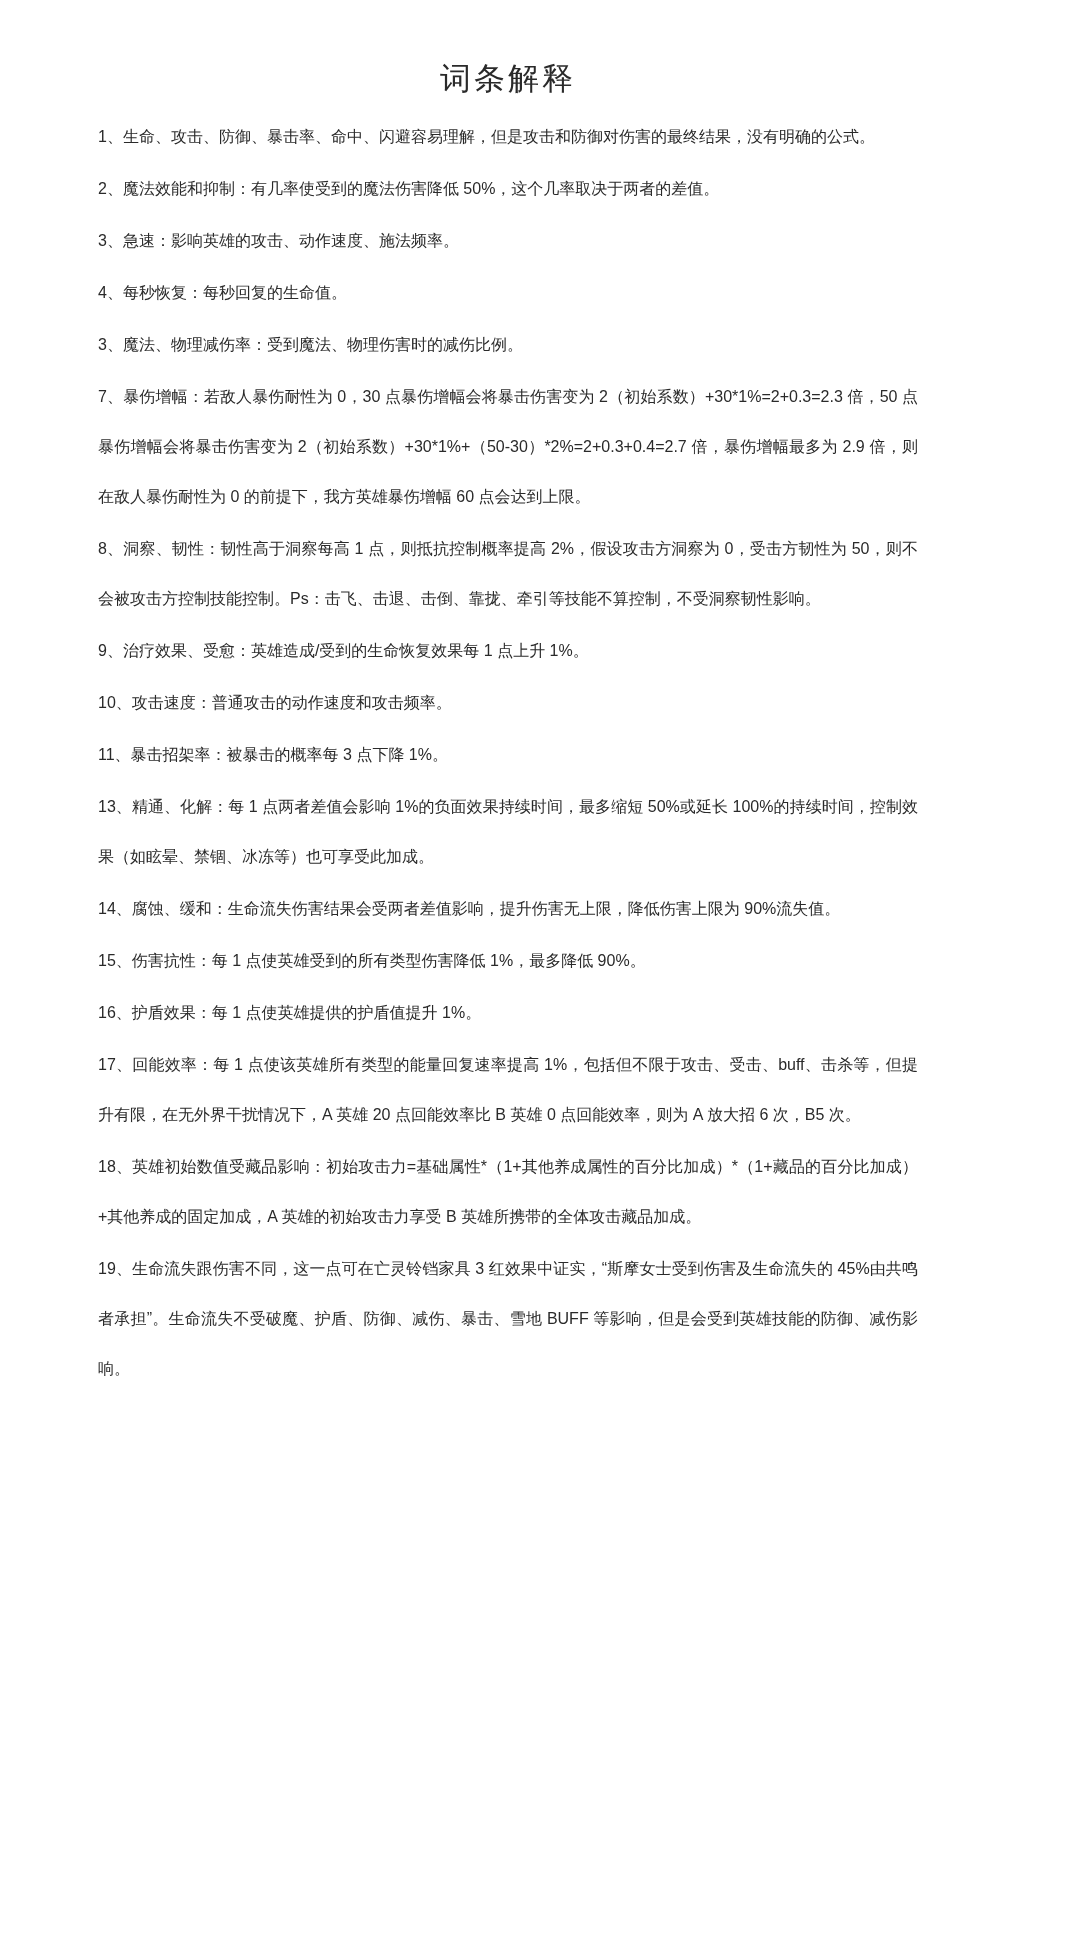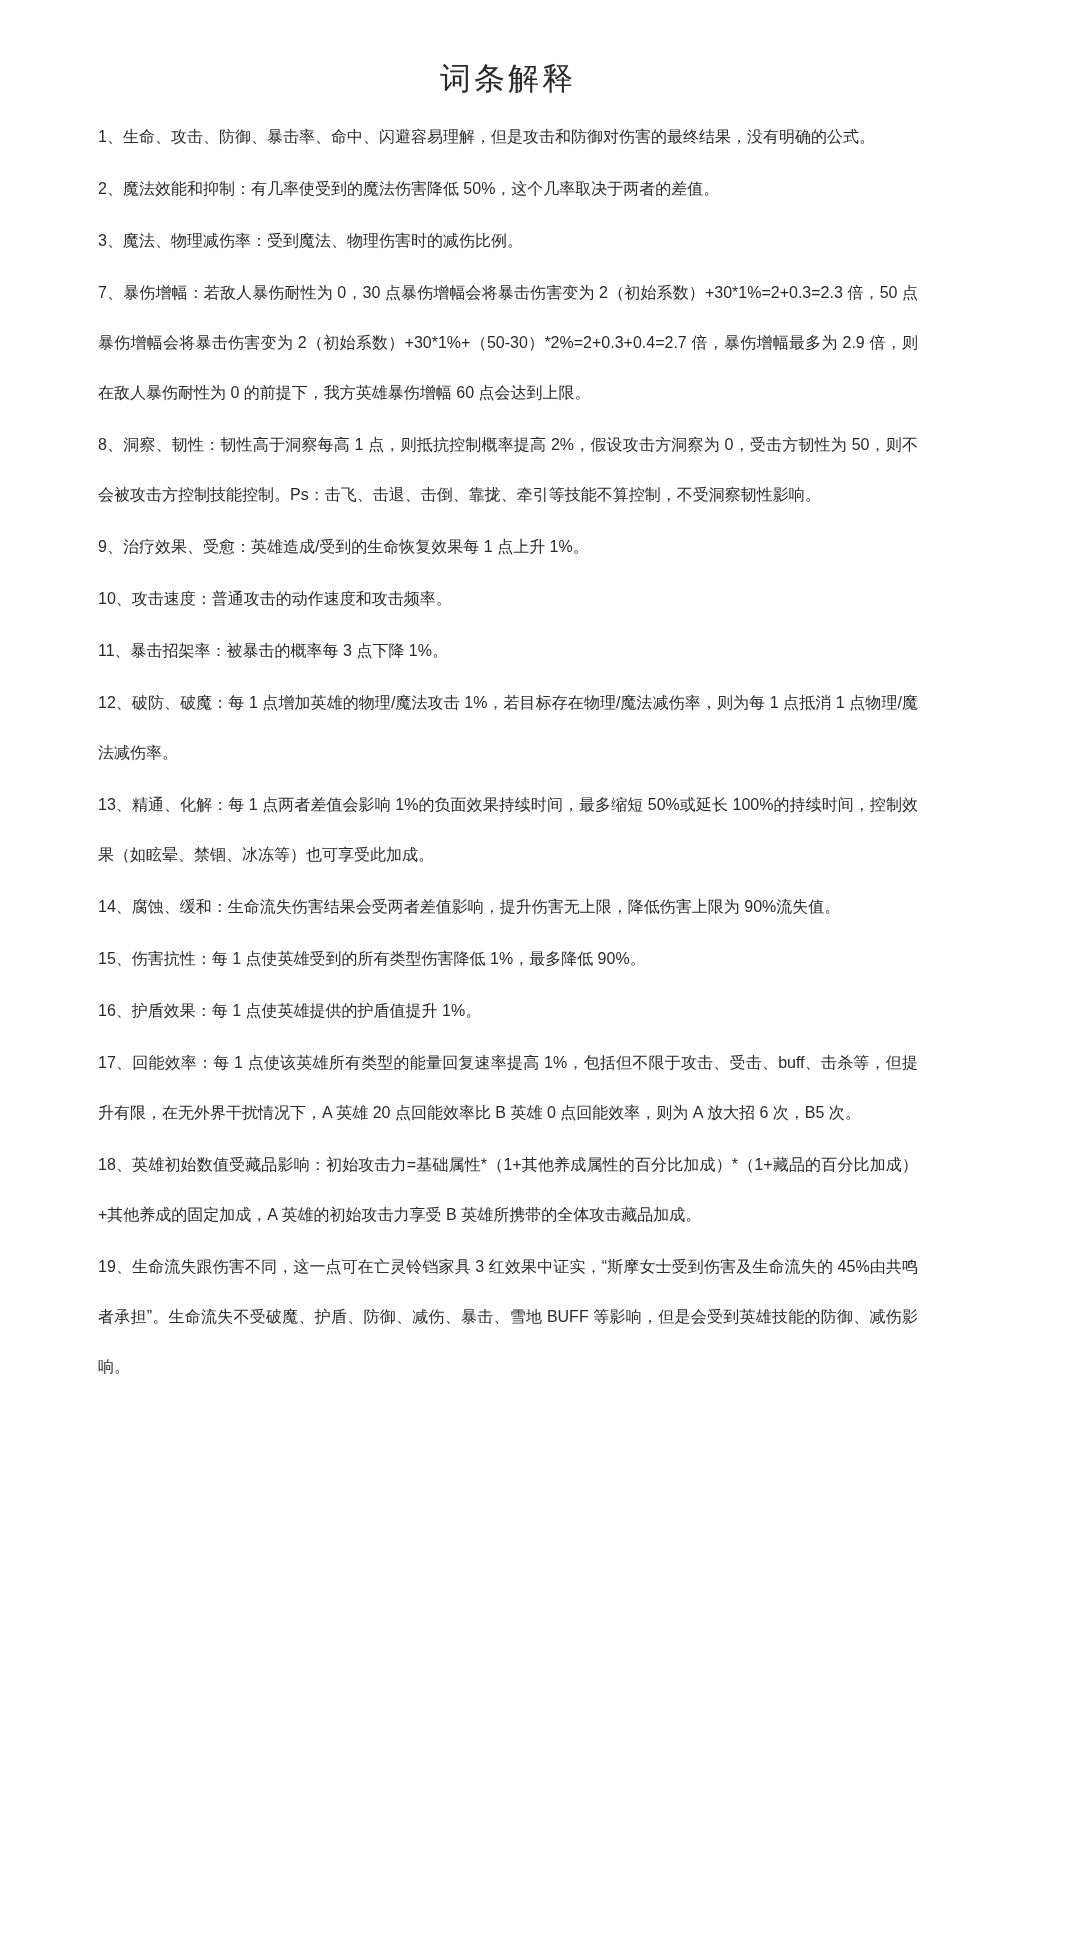--- a/index.html
+++ b/index.html
@@ -42,27 +42,28 @@
   }
 </style>
 </head>
 <body>
 
 <div class="page">
   <h1 class="doc-title">词条解释</h1>
 
   <p class="para">1、生命、攻击、防御、暴击率、命中、闪避容易理解，但是攻击和防御对伤害的最终结果，没有明确的公式。</p>
   <p class="para">2、魔法效能和抑制：有几率使受到的魔法伤害降低 50%，这个几率取决于两者的差值。</p>
+  <p class="para">3、急速：影响英雄的攻击、动作速度、施法频率。</p>
+  <p class="para">4、每秒恢复：每秒回复的生命值。</p>
   <p class="para">3、魔法、物理减伤率：受到魔法、物理伤害时的减伤比例。</p>
   <p class="para">7、暴伤增幅：若敌人暴伤耐性为 0，30 点暴伤增幅会将暴击伤害变为 2（初始系数）+30*1%=2+0.3=2.3 倍，50 点暴伤增幅会将暴击伤害变为 2（初始系数）+30*1%+（50-30）*2%=2+0.3+0.4=2.7 倍，暴伤增幅最多为 2.9 倍，则在敌人暴伤耐性为 0 的前提下，我方英雄暴伤增幅 60 点会达到上限。</p>
   <p class="para">8、洞察、韧性：韧性高于洞察每高 1 点，则抵抗控制概率提高 2%，假设攻击方洞察为 0，受击方韧性为 50，则不会被攻击方控制技能控制。Ps：击飞、击退、击倒、靠拢、牵引等技能不算控制，不受洞察韧性影响。</p>
   <p class="para">9、治疗效果、受愈：英雄造成/受到的生命恢复效果每 1 点上升 1%。</p>
   <p class="para">10、攻击速度：普通攻击的动作速度和攻击频率。</p>
   <p class="para">11、暴击招架率：被暴击的概率每 3 点下降 1%。</p>
-  <p class="para">12、破防、破魔：每 1 点增加英雄的物理/魔法攻击 1%，若目标存在物理/魔法减伤率，则为每 1 点抵消 1 点物理/魔法减伤率。</p>
   <p class="para">13、精通、化解：每 1 点两者差值会影响 1%的负面效果持续时间，最多缩短 50%或延长 100%的持续时间，控制效果（如眩晕、禁锢、冰冻等）也可享受此加成。</p>
   <p class="para">14、腐蚀、缓和：生命流失伤害结果会受两者差值影响，提升伤害无上限，降低伤害上限为 90%流失值。</p>
   <p class="para">15、伤害抗性：每 1 点使英雄受到的所有类型伤害降低 1%，最多降低 90%。</p>
   <p class="para">16、护盾效果：每 1 点使英雄提供的护盾值提升 1%。</p>
   <p class="para">17、回能效率：每 1 点使该英雄所有类型的能量回复速率提高 1%，包括但不限于攻击、受击、buff、击杀等，但提升有限，在无外界干扰情况下，A 英雄 20 点回能效率比 B 英雄 0 点回能效率，则为 A 放大招 6 次，B5 次。</p>
   <p class="para">18、英雄初始数值受藏品影响：初始攻击力=基础属性*（1+其他养成属性的百分比加成）*（1+藏品的百分比加成）+其他养成的固定加成，A 英雄的初始攻击力享受 B 英雄所携带的全体攻击藏品加成。</p>
   <p class="para">19、生命流失跟伤害不同，这一点可在亡灵铃铛家具 3 红效果中证实，“斯摩女士受到伤害及生命流失的 45%由共鸣者承担”。生命流失不受破魔、护盾、防御、减伤、暴击、雪地 BUFF 等影响，但是会受到英雄技能的防御、减伤影响。</p>
 </div>
 
 </body></html>

